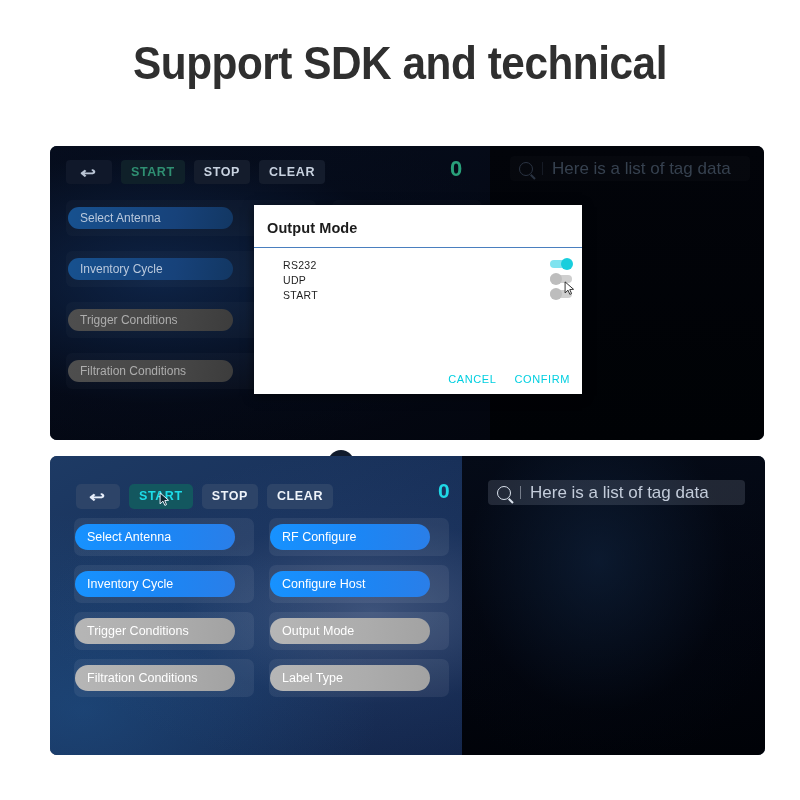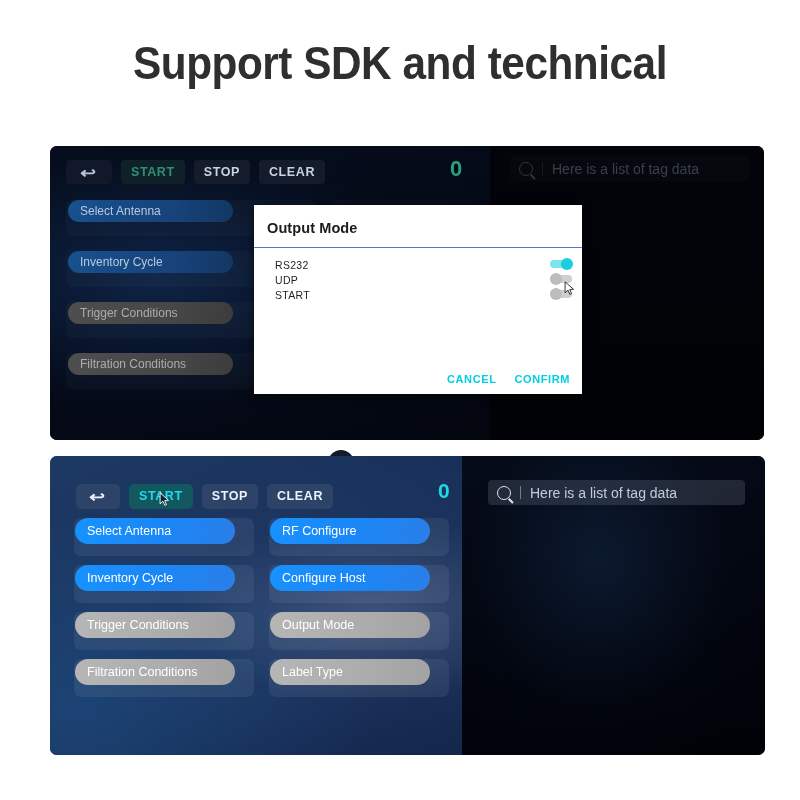--- a/index.html
+++ b/index.html
@@ -112,21 +112,21 @@
     position: absolute;
     left: 16px;
     top: 54px;
     width: 250px;
   }
   .menu-row {
     height: 36px;
     margin-bottom: 15px;
     border-radius: 6px;
     display: flex;
-    align-items: flex-start;
+    align-items: center;
     padding-left: 2px;
     box-sizing: border-box;
   }
   #panel-top .menu-row { background: rgba(255,255,255,0.022); }
   .pill {
     height: 22px;
     width: 165px;
     border-radius: 11px;
     display: flex;
     align-items: center;
@@ -188,21 +188,21 @@
     transform: rotate(45deg);
   }
   .sep {
     width: 1px;
     height: 13px;
     margin: 0 9px;
     background: currentColor;
     opacity: 0.45;
     flex: none;
   }
-  .ph { font-size: 14px; white-space: nowrap; text-align: right; }
+  .ph { font-size: 17px; white-space: nowrap; text-align: right; }
   #panel-top .searchbar { color: #2a3342; }
   #panel-top .searchbar .ph { color: #36414f; }
 
   
   .dialog {
     position: absolute;
     left: 254px;
     top: 205px;
     width: 328px;
     height: 189px;
@@ -227,21 +227,21 @@
   .opt-list {
     position: absolute;
     left: 0; top: 52px;
     width: 100%;
   }
   .opt-row {
     height: 15px;
     display: flex;
     align-items: center;
     position: relative;
-    padding-left: 21px;
+    padding-left: 29px;
     box-sizing: border-box;
   }
   .opt-label {
     font-size: 10.5px;
     color: #1f1f1f;
     letter-spacing: 0.3px;
   }
   .toggle {
     position: absolute;
     right: 8px;
@@ -267,21 +267,21 @@
   .toggle.on .knob { left: 11px; background: #19cedd; }
   .dialog-actions {
     position: absolute;
     right: 12px;
     bottom: 9px;
     display: flex;
     gap: 18px;
   }
   .dlg-btn {
     font-size: 11px;
-    font-weight: bold;
+    font-weight: normal;
     color: #00cfe0;
     letter-spacing: 0.6px;
   }
   .cursor {
     position: absolute;
     width: 11px;
     height: 15px;
     pointer-events: none;
   }
 

